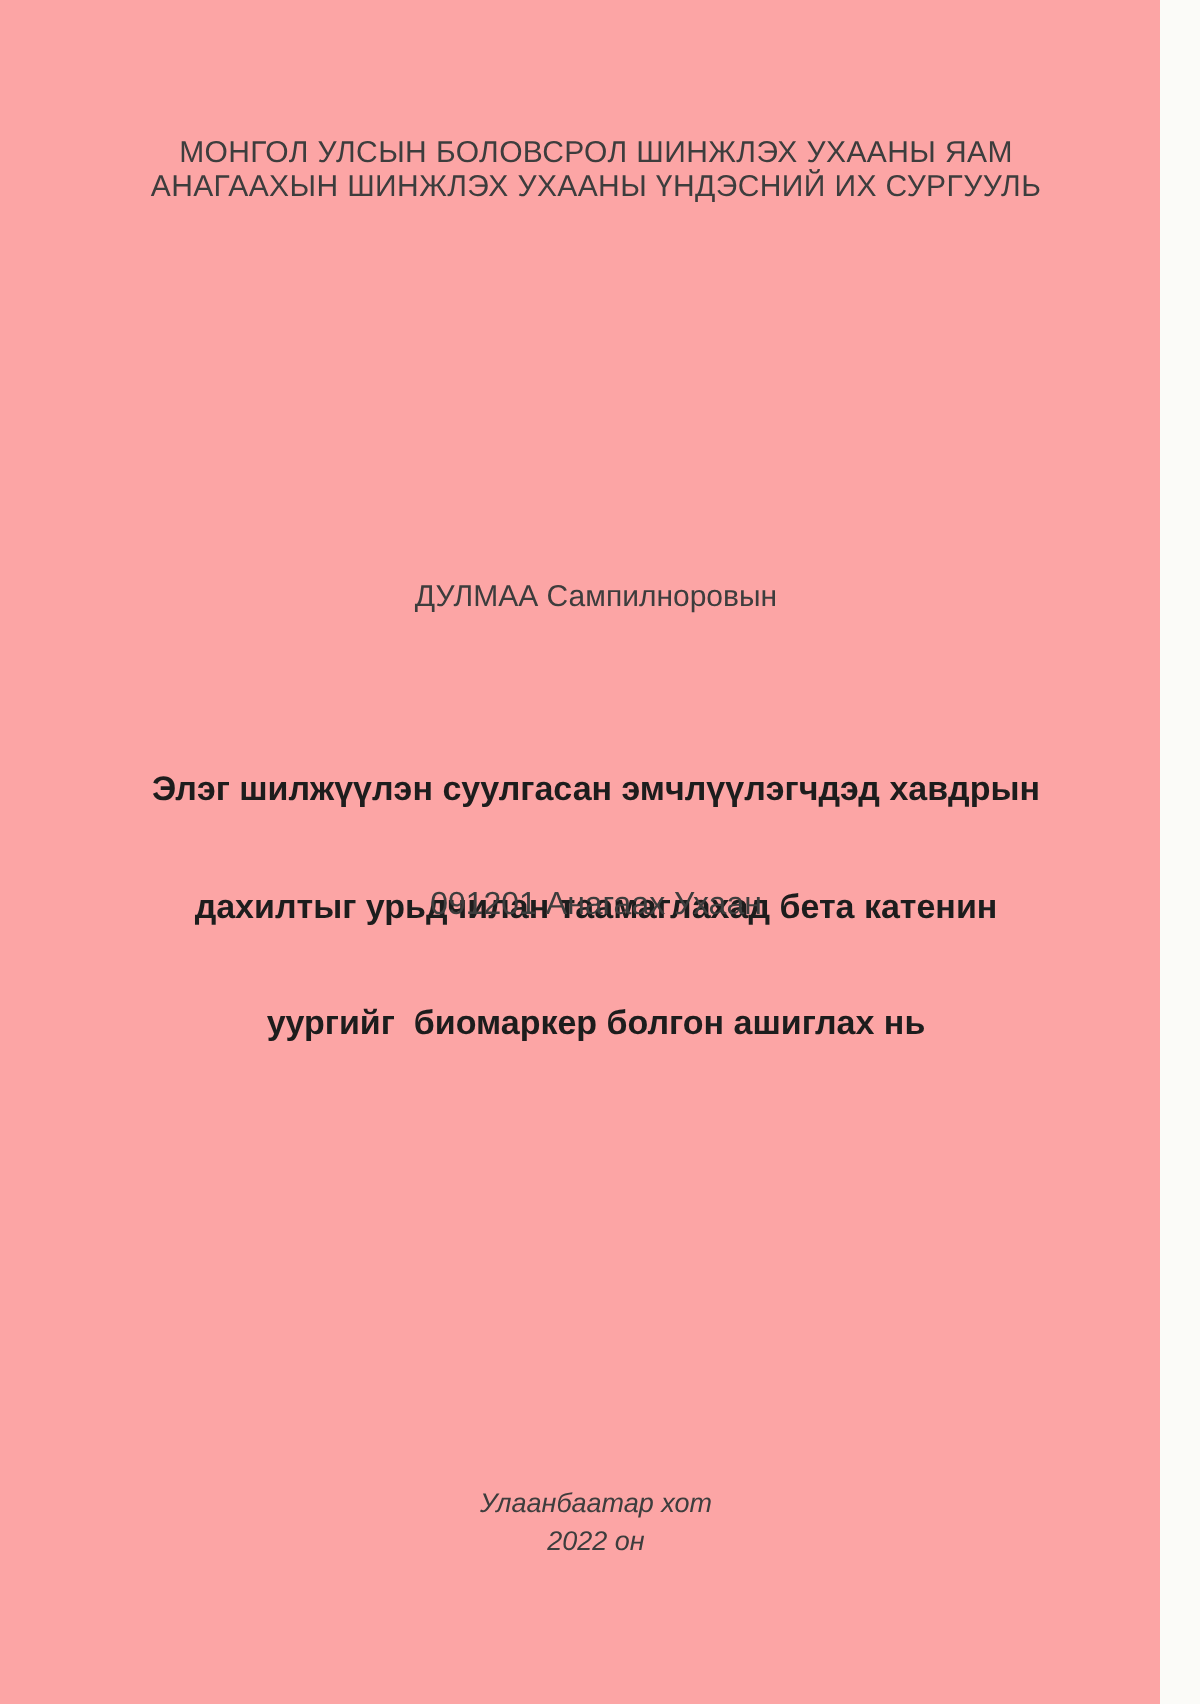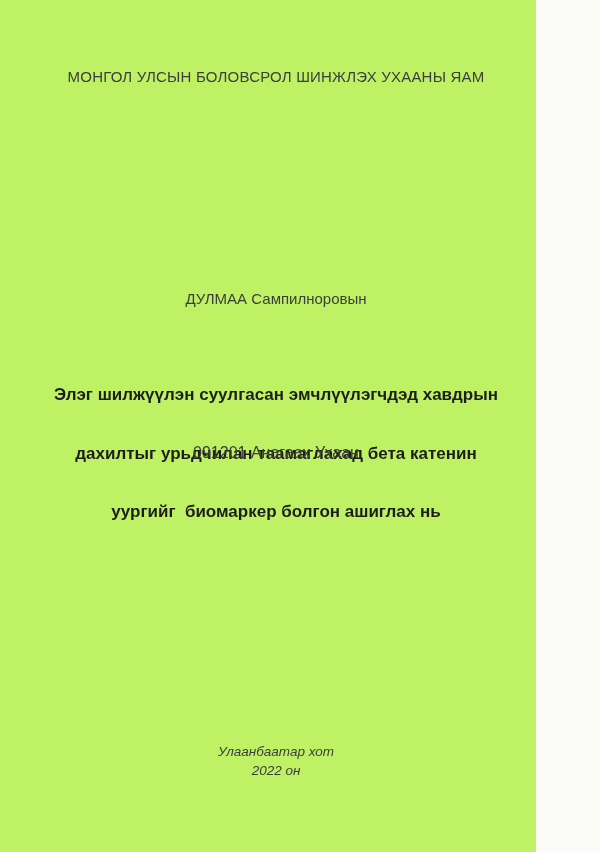--- a/index.html
+++ b/index.html
@@ -2,23 +2,23 @@
 <html><head>
 <meta charset="utf-8">
 <style>
   html, body {
     margin: 0;
     padding: 0;
     background: #fbfbf8;
   }
   .page {
     position: relative;
-    width: 536px;
+    width: 580px;
     height: 852px;
-    background: #bef264;
+    background: #fca5a5;
     font-family: "Liberation Sans", "DejaVu Sans", sans-serif;
     color: #3a3a3a;
     overflow: hidden;
   }
   
   .centered {
     position: absolute;
     left: 16px;
     right: 0;
     text-align: center;
@@ -73,20 +73,21 @@
     font-style: italic;
   }
 </style>
 </head>
 <body>
 
 <div class="page">
 
   <div class="centered header-block">
     <div>МОНГОЛ УЛСЫН БОЛОВСРОЛ ШИНЖЛЭХ УХААНЫ ЯАМ</div>
+    <div>АНАГААХЫН ШИНЖЛЭХ УХААНЫ ҮНДЭСНИЙ ИХ СУРГУУЛЬ</div>
   </div>
 
 
   <div class="centered title-block">
     <div>Элэг шилжүүлэн суулгасан эмчлүүлэгчдэд хавдрын</div>
     <div>дахилтыг урьдчилан таамаглахад бета катенин</div>
     <div>уургийг  биомаркер болгон ашиглах нь</div>
   </div>
 
   <div class="centered author-line">ДУЛМАА Сампилноровын</div>

